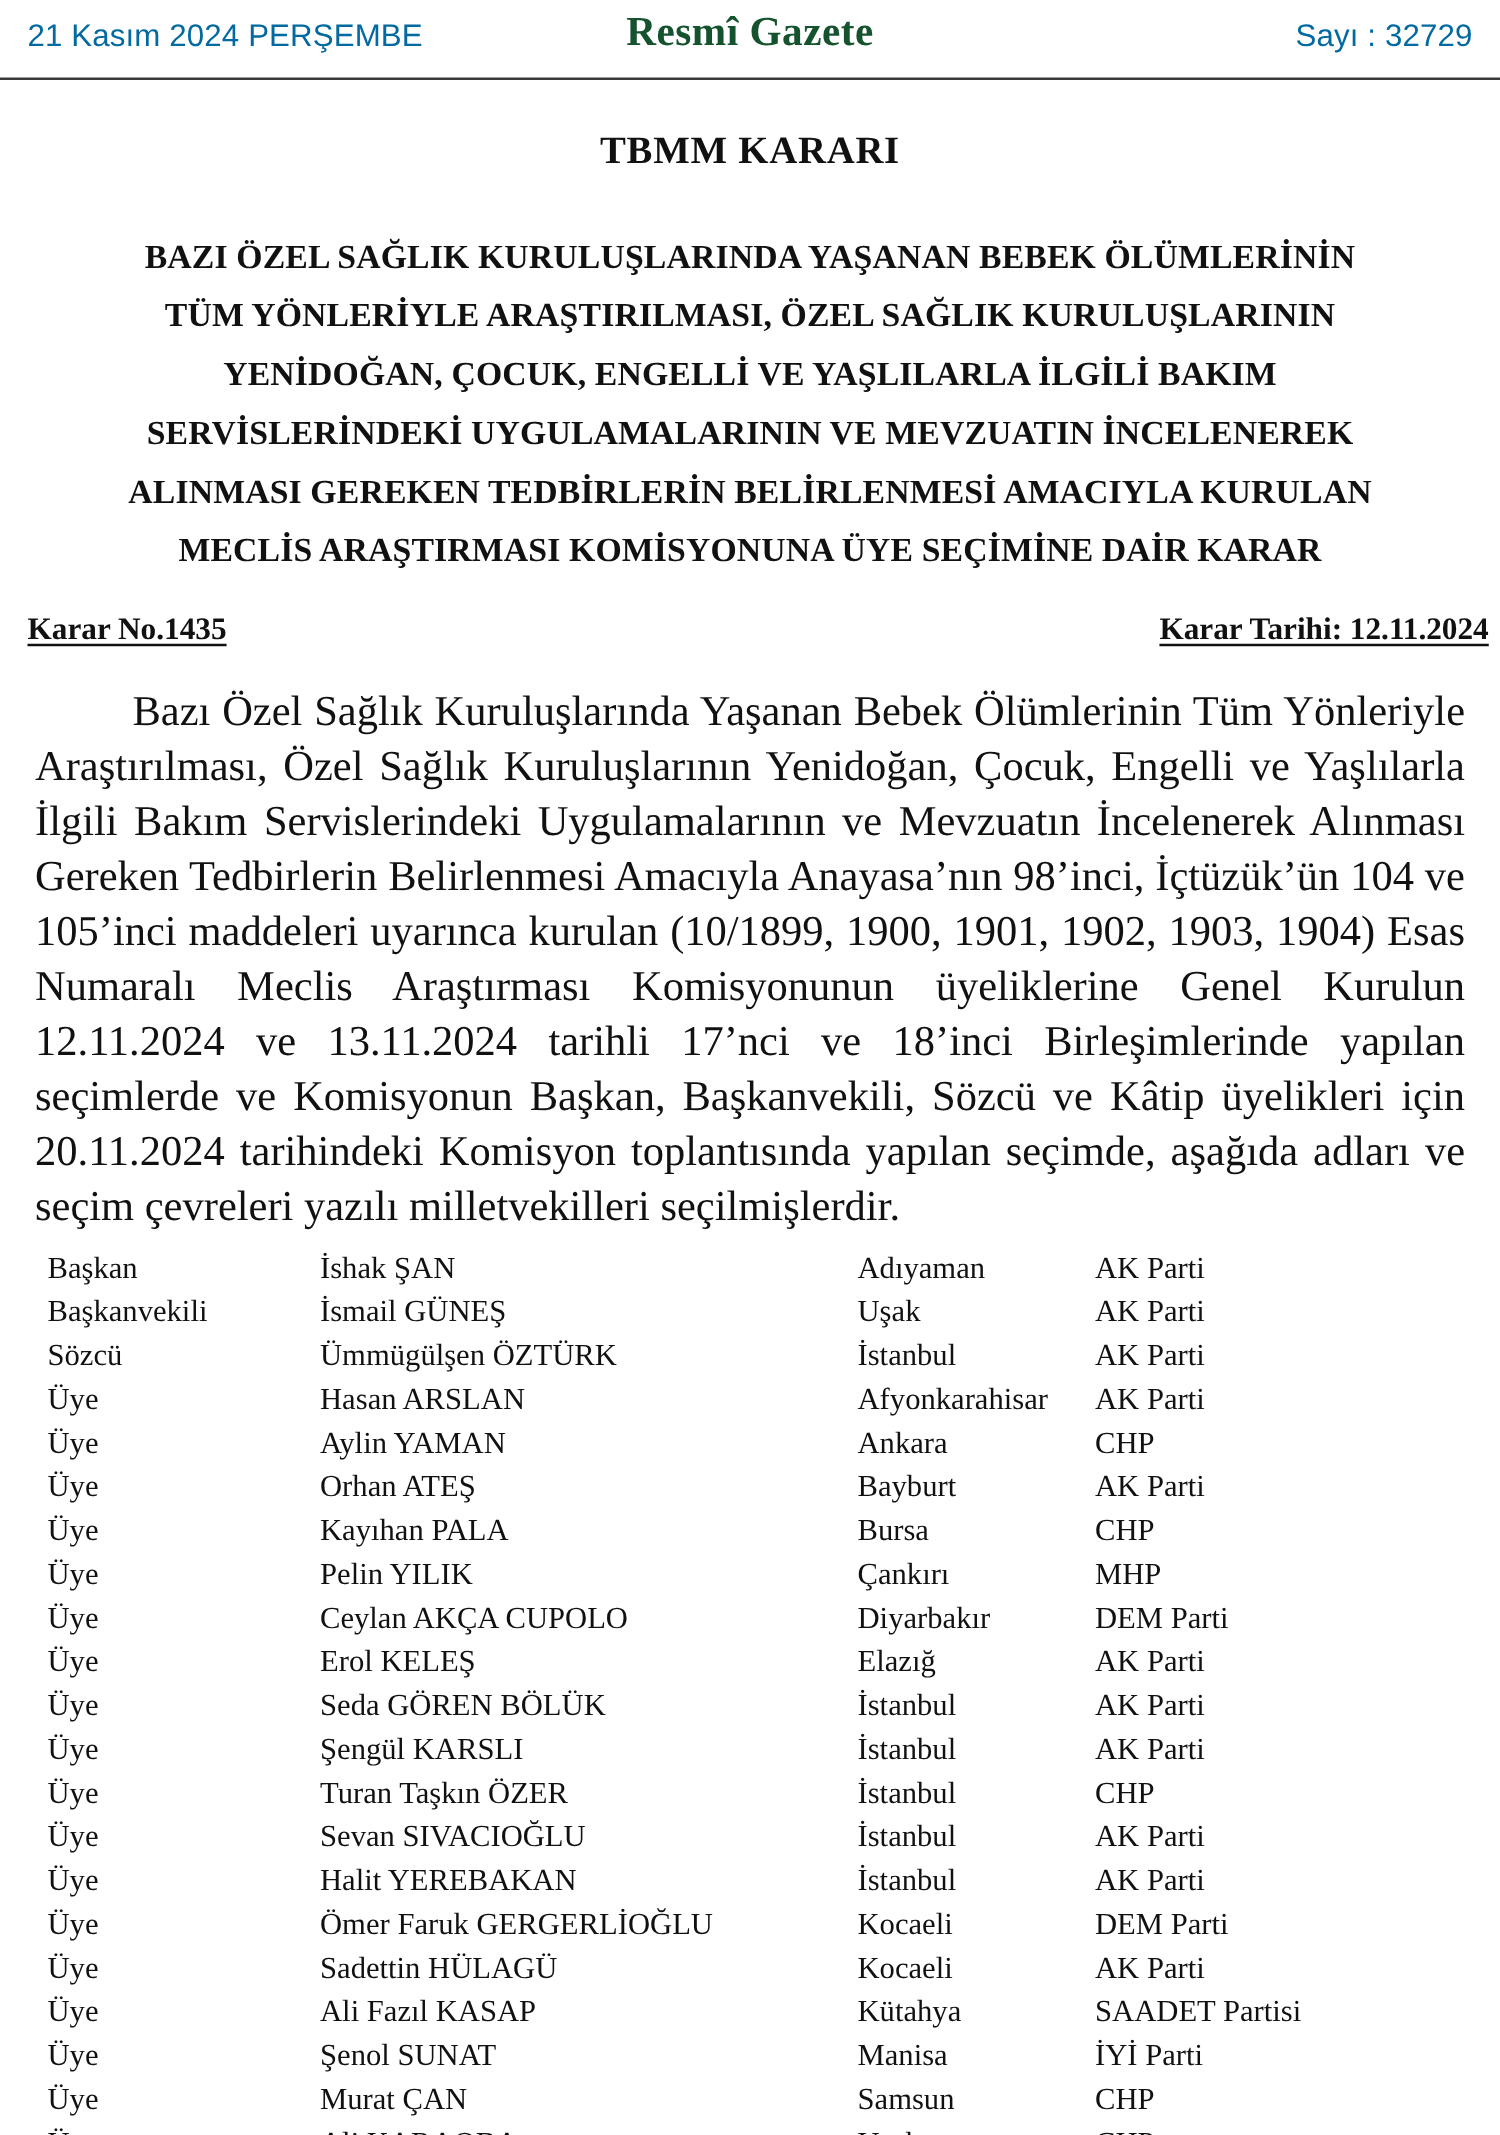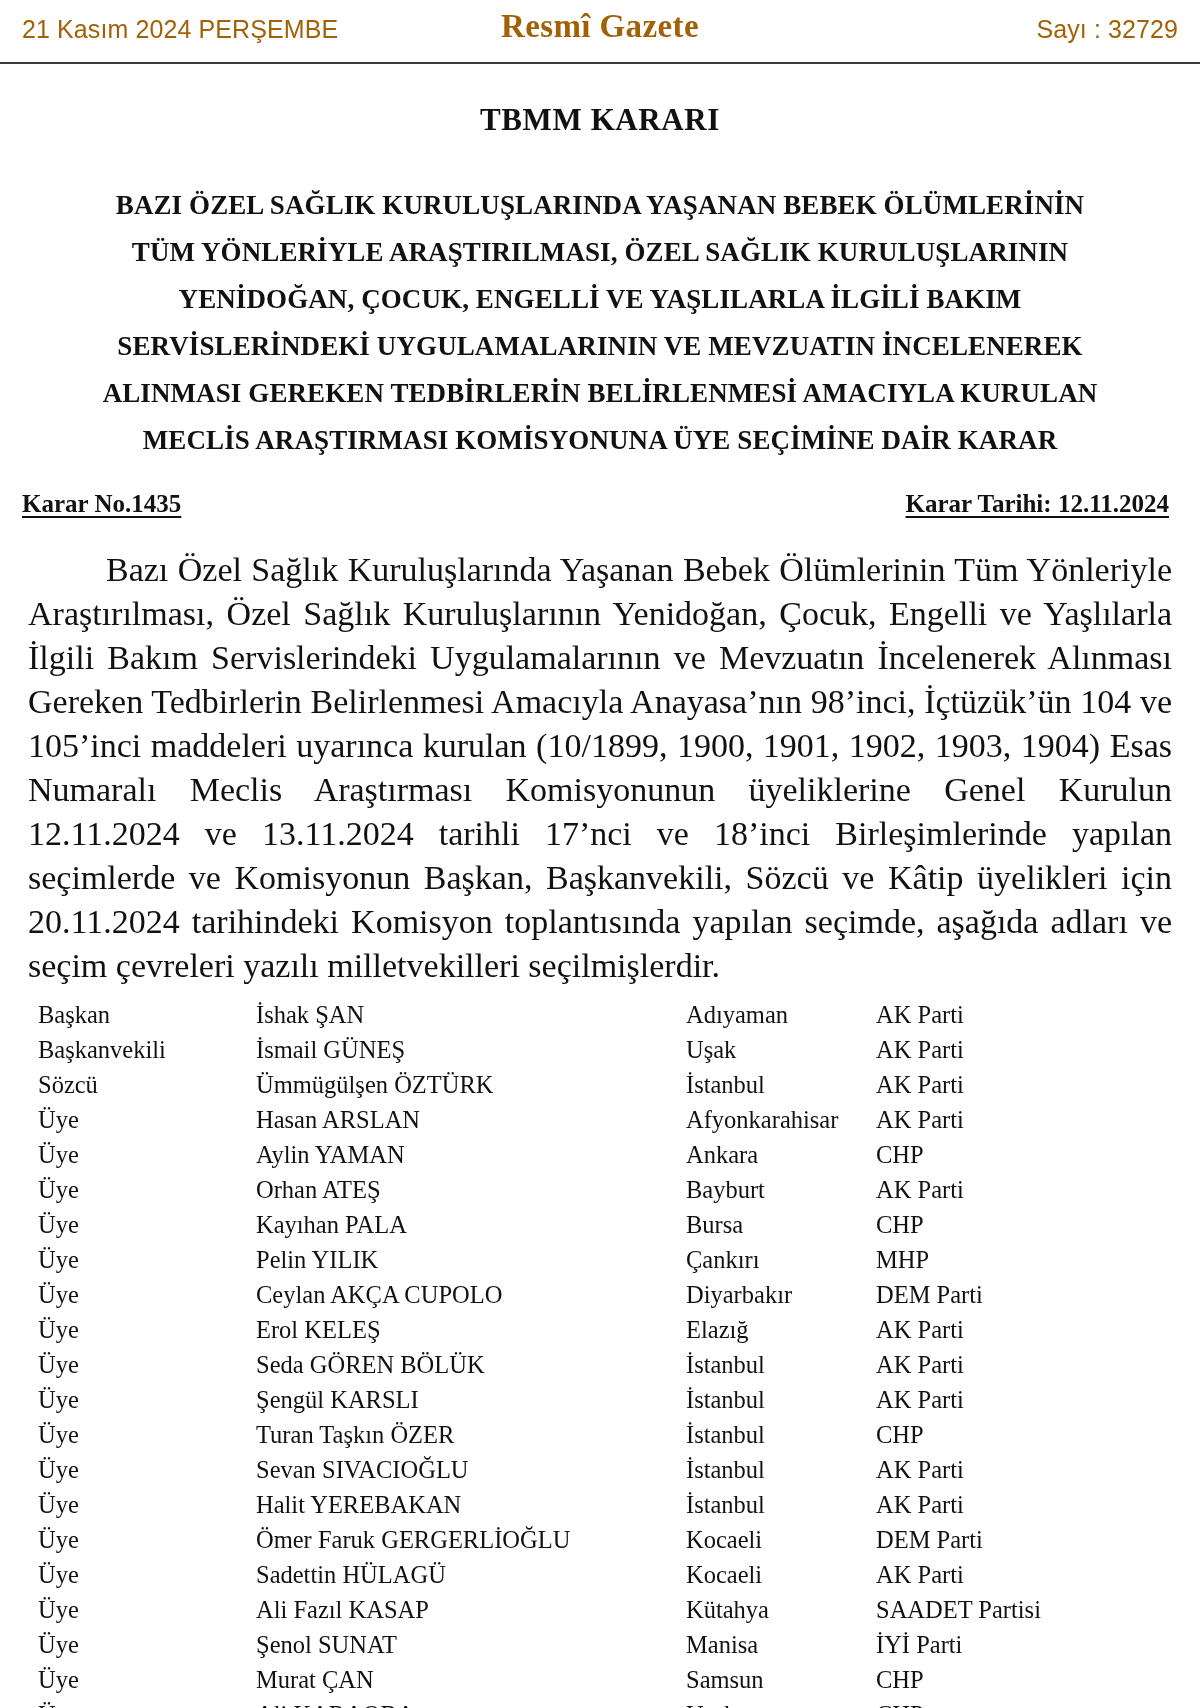--- a/index.html
+++ b/index.html
@@ -27,36 +27,36 @@
   .masthead-row {
     display: flex;
     align-items: center;
     justify-content: space-between;
     height: 58px;
   }
   .mast-date,
   .mast-issue {
     font-family: "Liberation Sans", "DejaVu Sans", sans-serif;
     font-size: 25px;
-    color: #a16207;
+    color: #0369a1;
     letter-spacing: 0.1px;
     white-space: nowrap;
   }
   .mast-date { flex: 0 0 auto; }
   .mast-issue { flex: 0 0 auto; }
   .mast-title {
     position: absolute;
     left: 0;
     right: 0;
     top: 8px;
     text-align: center;
     font-family: "Liberation Serif", "DejaVu Serif", serif;
     font-weight: bold;
     font-size: 33px;
-    color: #a16207;
+    color: #14532d;
     letter-spacing: 0.4px;
     pointer-events: none;
   }
   .mast-rule {
     border: none;
     border-top: 2px solid #3a3a3a;
     margin: 0;
     width: 100%;
   }
 
@@ -77,21 +77,21 @@
     line-height: 47px;
     letter-spacing: 0.1px;
   }
   .doc-title .tl { display: block; white-space: nowrap; }
 
   
   .decision-meta {
     display: flex;
     justify-content: space-between;
     align-items: baseline;
-    margin: 26px 31px 0 22px;
+    margin: 26px 9px 0 22px;
   }
   .decision-meta span {
     font-weight: bold;
     font-size: 25px;
     text-decoration: underline;
     text-underline-offset: 4px;
   }
 
   
   .body-par {

